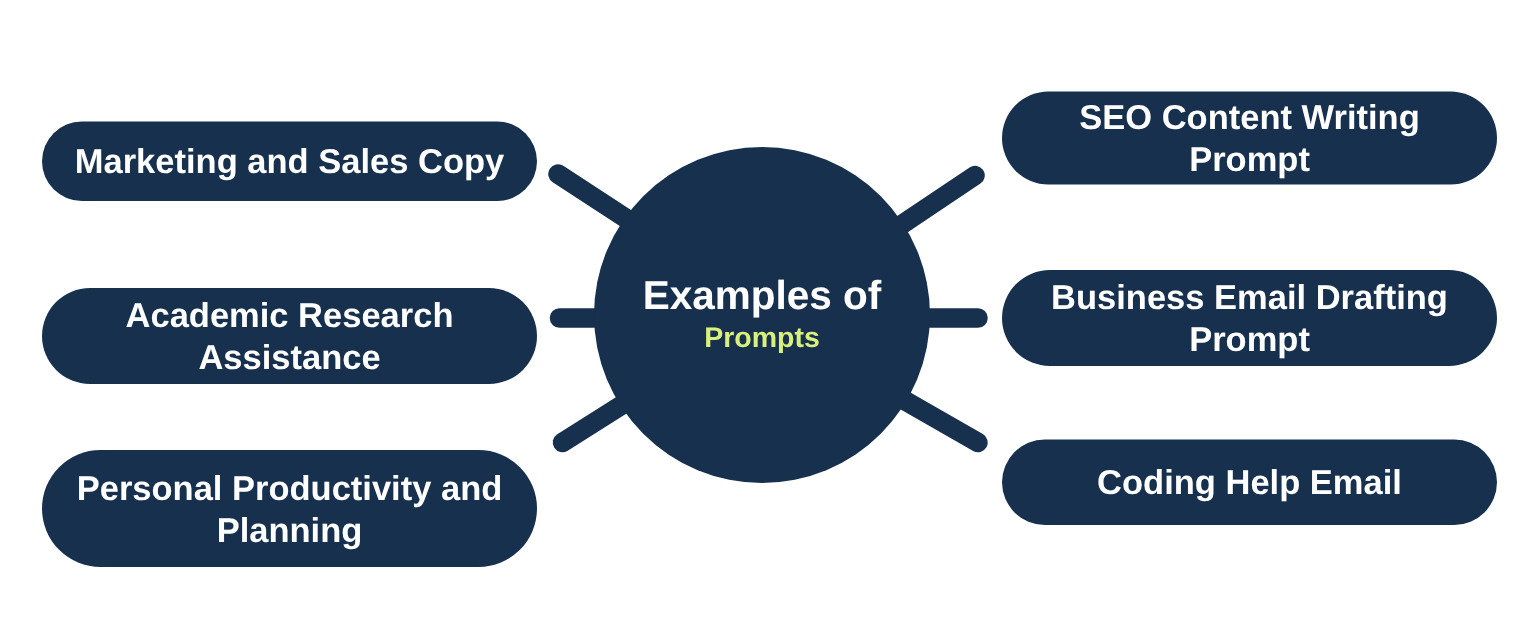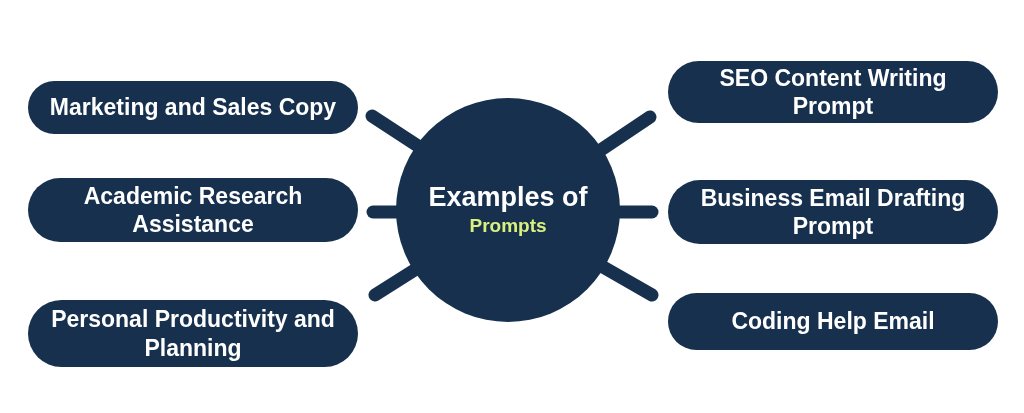--- a/index.html
+++ b/index.html
@@ -44,22 +44,22 @@
     line-height: 1.22;
     text-align: center;
     display: flex;
     align-items: center;
     justify-content: center;
     z-index: 2;
     padding: 0 14px;
     box-sizing: border-box;
   }
   .pill-l1 { left: 28px;  top: 81px;  width: 330px; height: 53px; justify-content: center; }
-  .pill-l2 { left: 28px;  top: 178px; width: 330px; height: 64px; }
-  .pill-l3 { left: 28px;  top: 300px; width: 330px; height: 67px; }
+  .pill-l2 { left: 28px;  top: 192px; width: 330px; height: 64px; }
+  .pill-l3 { left: 28px;  top: 300px; width: 330px; height: 78px; }
   .pill-r1 { left: 668px; top: 61px;  width: 330px; height: 62px; justify-content: flex-end; }
   .pill-r2 { left: 668px; top: 180px; width: 330px; height: 64px; }
   .pill-r3 { left: 668px; top: 293px; width: 330px; height: 57px; }
   .center-circle {
     position: absolute;
     left: 396px;
     top: 98px;
     width: 224px;
     height: 224px;
     border-radius: 50%;

